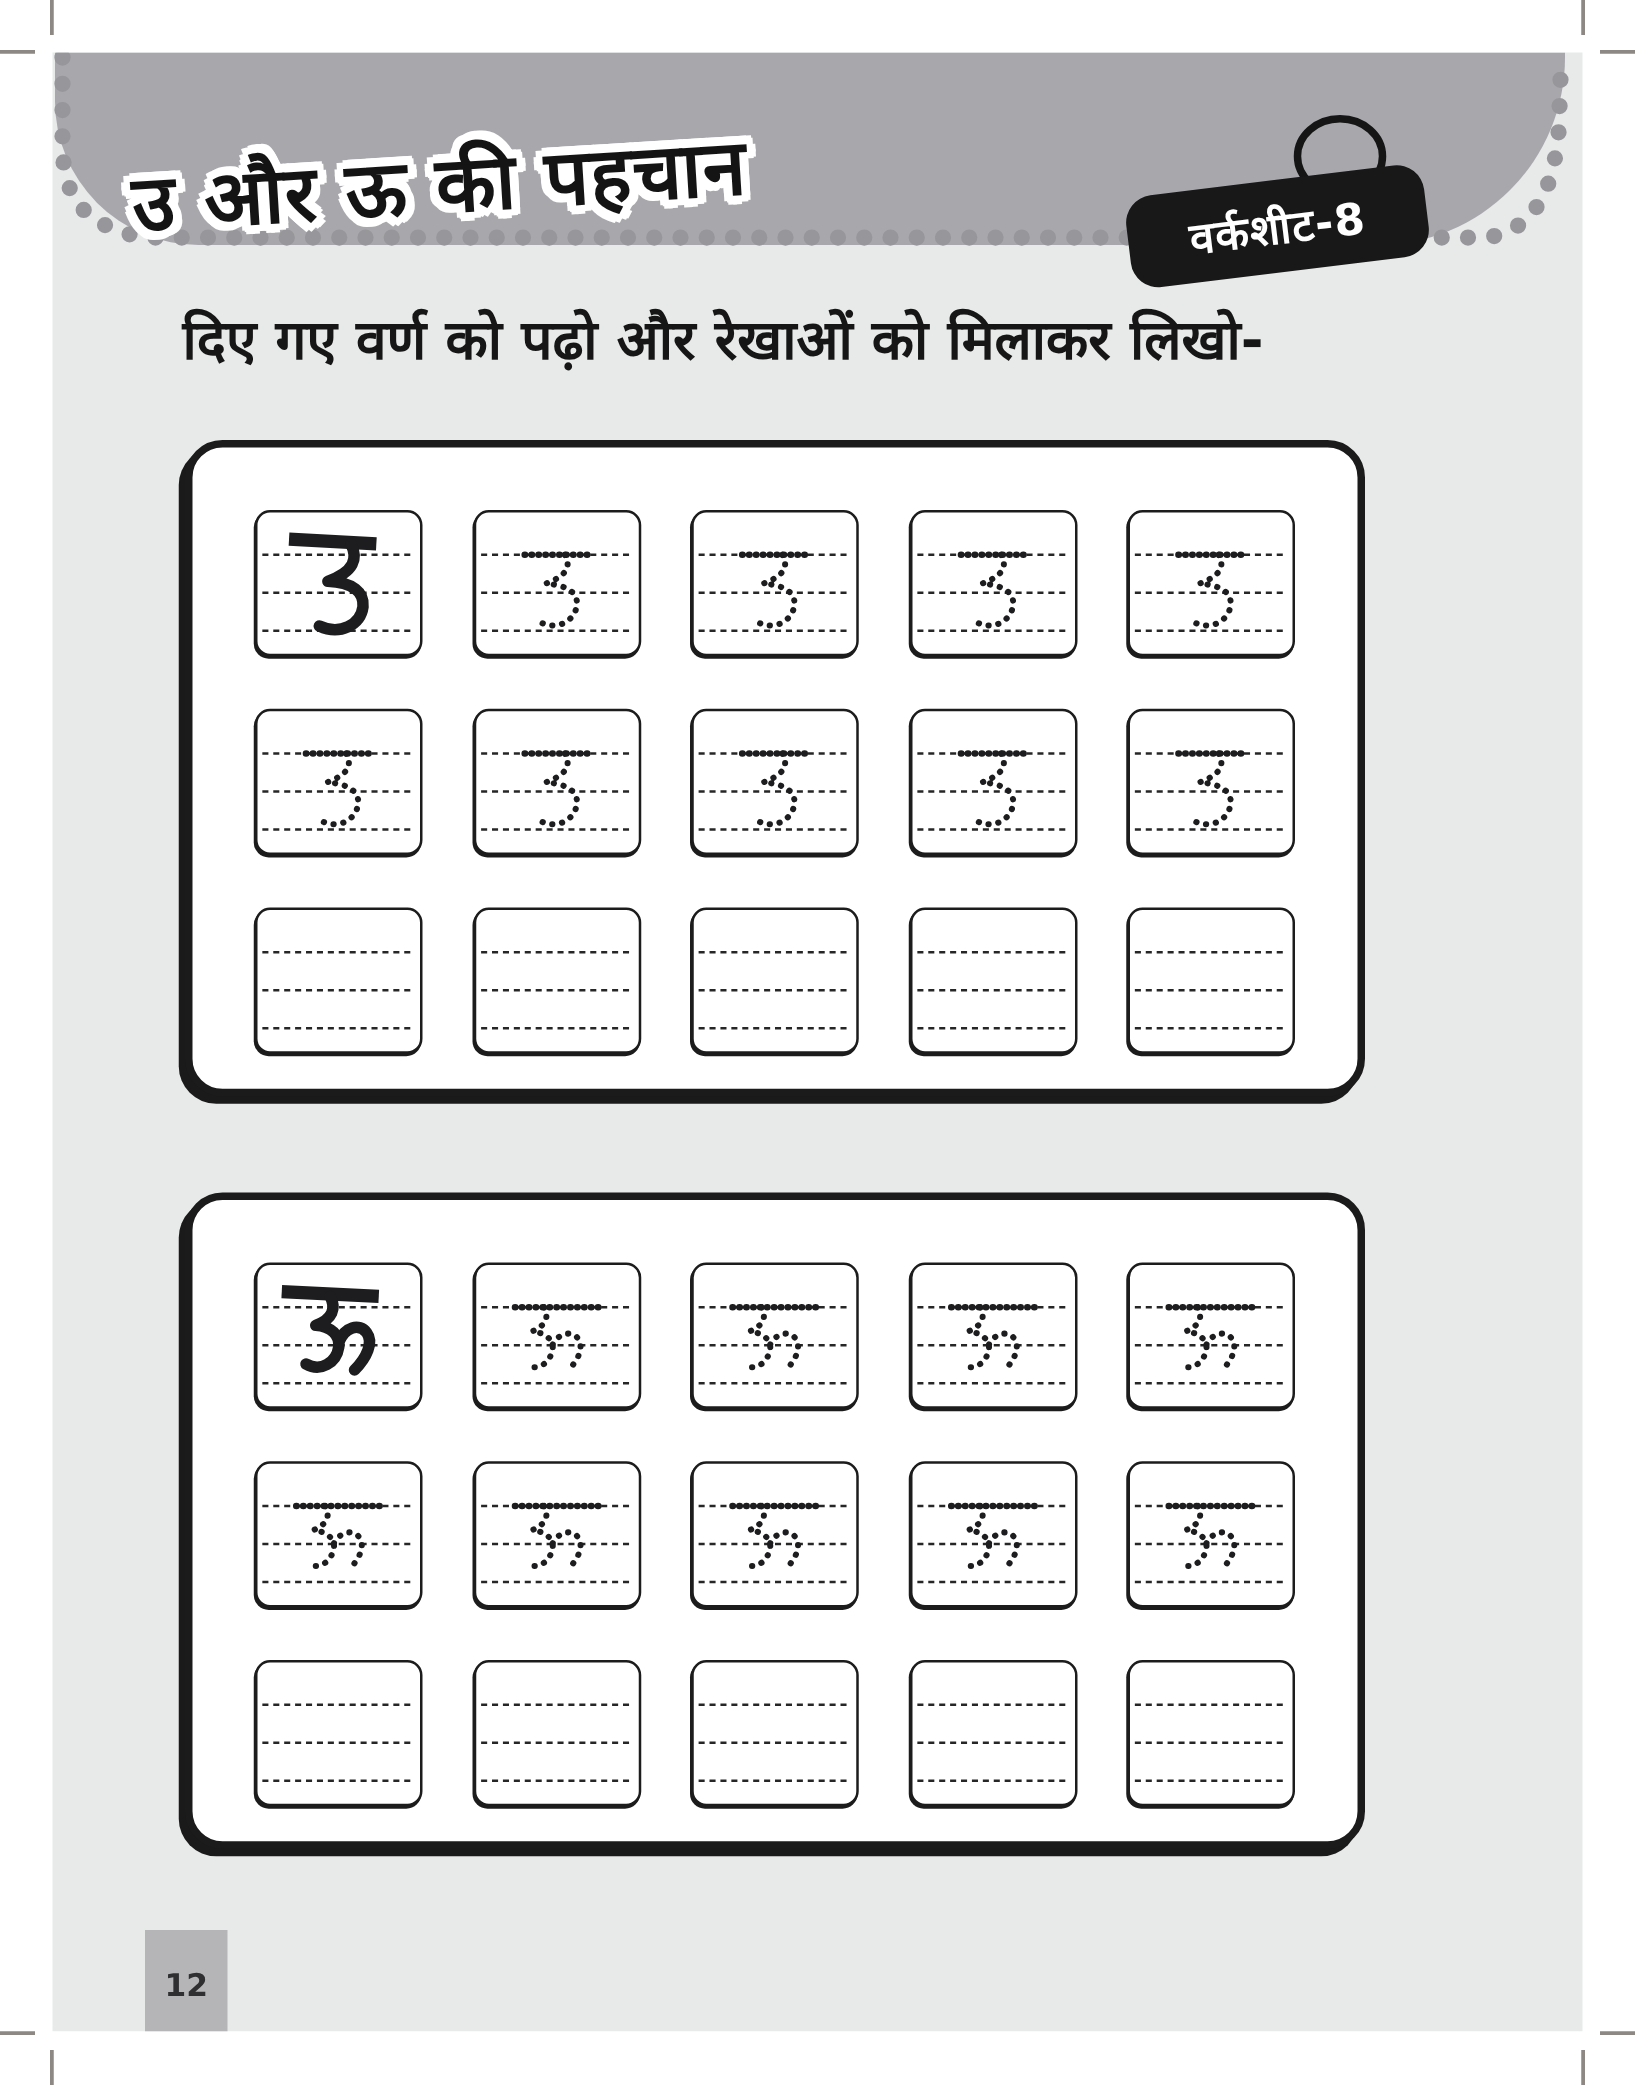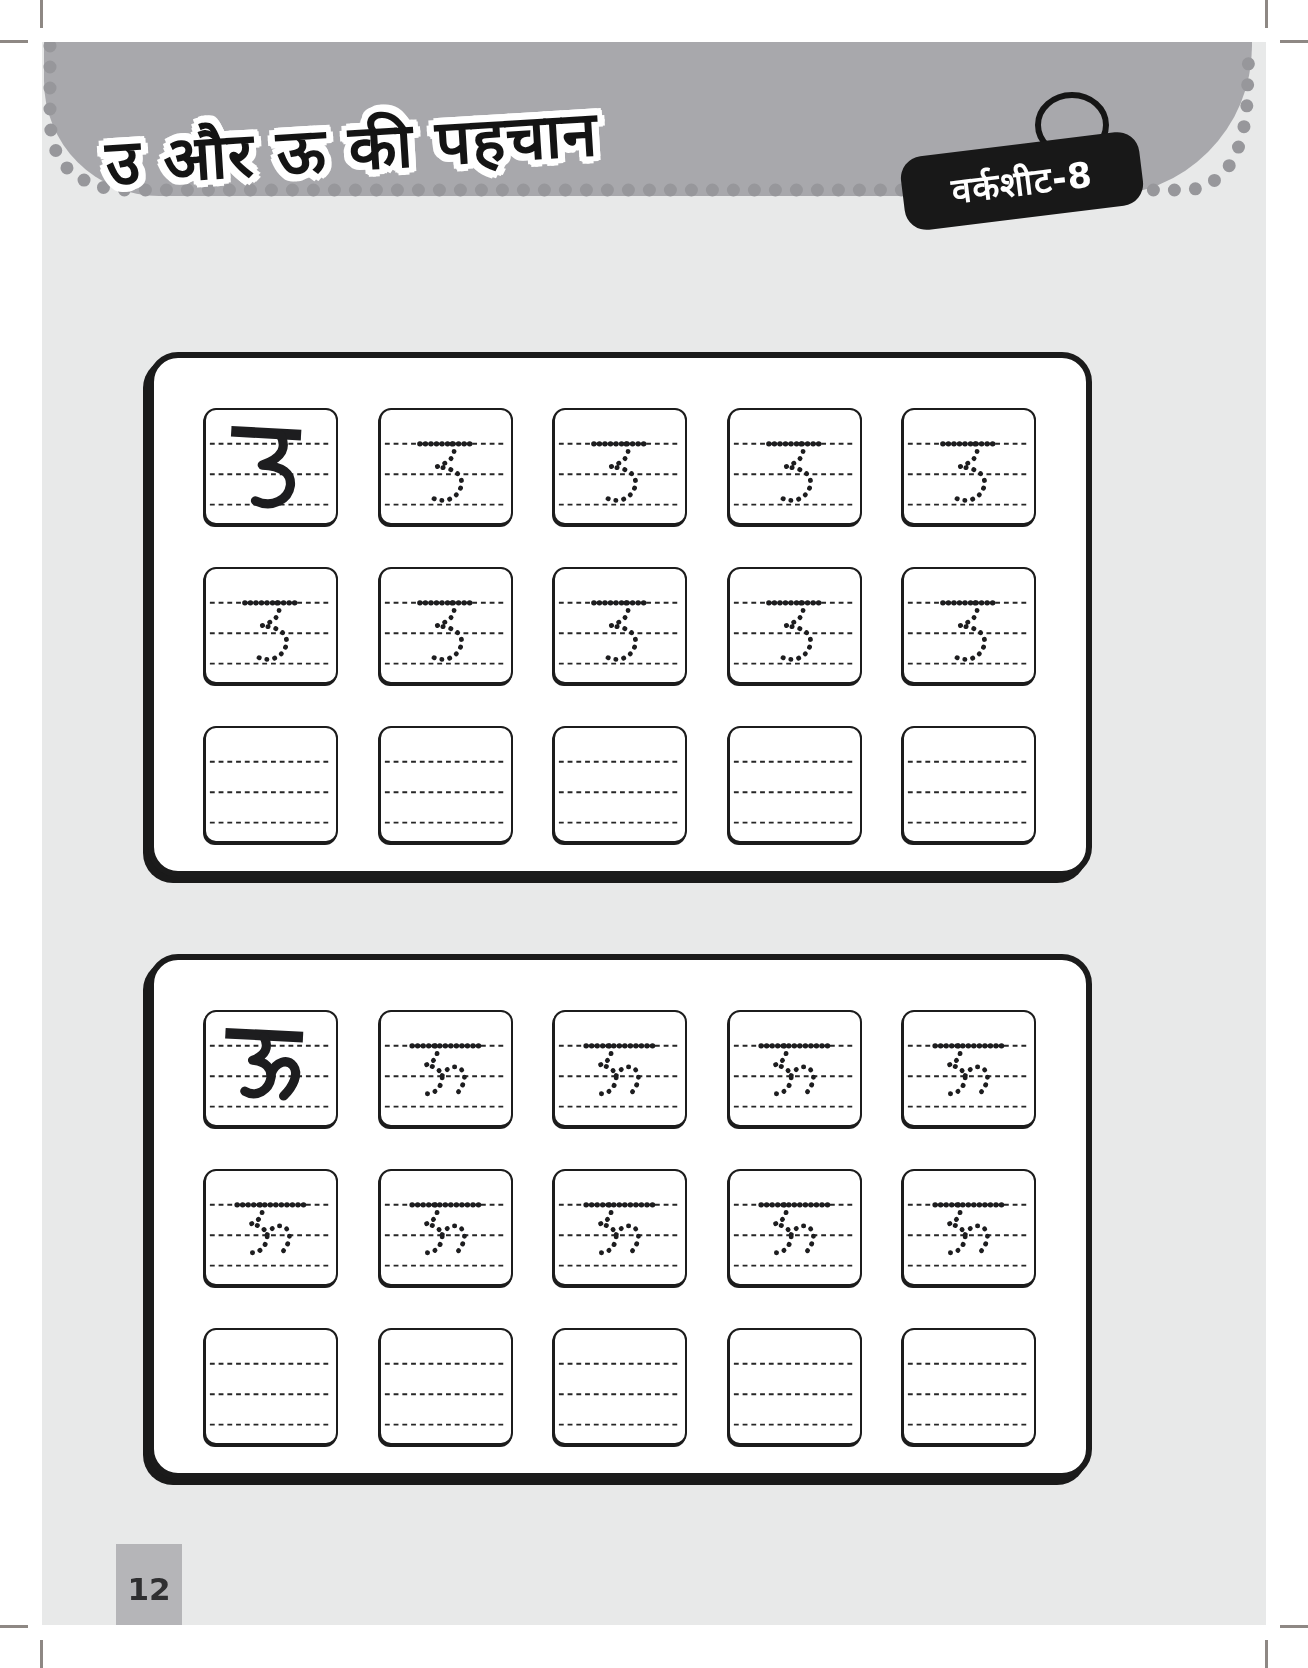--- a/index.html
+++ b/index.html
@@ -68,21 +68,21 @@
   
   .rule-line{stroke:#262626;stroke-width:2;stroke-dasharray:5 4;fill:none;}
   .stroke-solid{stroke:#1d1d1f;fill:none;stroke-linecap:round;stroke-linejoin:round;}
   .bar-solid{stroke:#1d1d1f;fill:none;stroke-width:11;stroke-linecap:butt;}
   .stroke-dots{stroke:#1d1d1f;fill:none;stroke-width:5;stroke-linecap:round;stroke-dasharray:0.2 8;}
   .bar-dots{stroke:#1d1d1f;fill:none;stroke-width:5.5;stroke-linecap:round;stroke-dasharray:0.2 5.5;}
   
   .pagenum-box{
     position:absolute;left:74px;top:1502px;width:66px;height:89px;
     background:#b5b5b8;display:flex;align-items:center;justify-content:center;
-    font-size:31px;font-weight:bold;color:#2f2f31;
+    font-size:25px;font-weight:bold;color:#2f2f31;
   }
   .defs-hidden{position:absolute;width:0;height:0;overflow:hidden;}
 </style>
 </head>
 <body>
 
 <svg class="defs-hidden" aria-hidden="true">
   <defs>
     <g id="box-rules">
       <path class="rule-line" d="M4 35 H130"></path>
@@ -131,20 +131,21 @@
     <circle cx="96" cy="84" r="9.5" fill="#ffffff"></circle>
     <circle cx="49" cy="86" r="5" fill="#ffffff" stroke="#151515" stroke-width="2"></circle>
   </svg>
 
   <div class="worksheet-badge">
     <span>वर्कशीट-8</span>
   </div>
 
   <div class="page-title">उ और ऊ की पहचान</div>
 
+  <div class="instruction">दिए गए वर्ण को पढ़ो और रेखाओं को मिलाकर लिखो-</div>
 
   <div class="panel panel-1">
     <div class="grid">
         <div class="tracebox">
           <svg class="cell-svg" viewBox="0 0 134 117" preserveAspectRatio="none">
             <use href="#box-rules"></use>
             <use href="#glyph-u-solid"></use>
           </svg>
         </div>
         <div class="tracebox">

